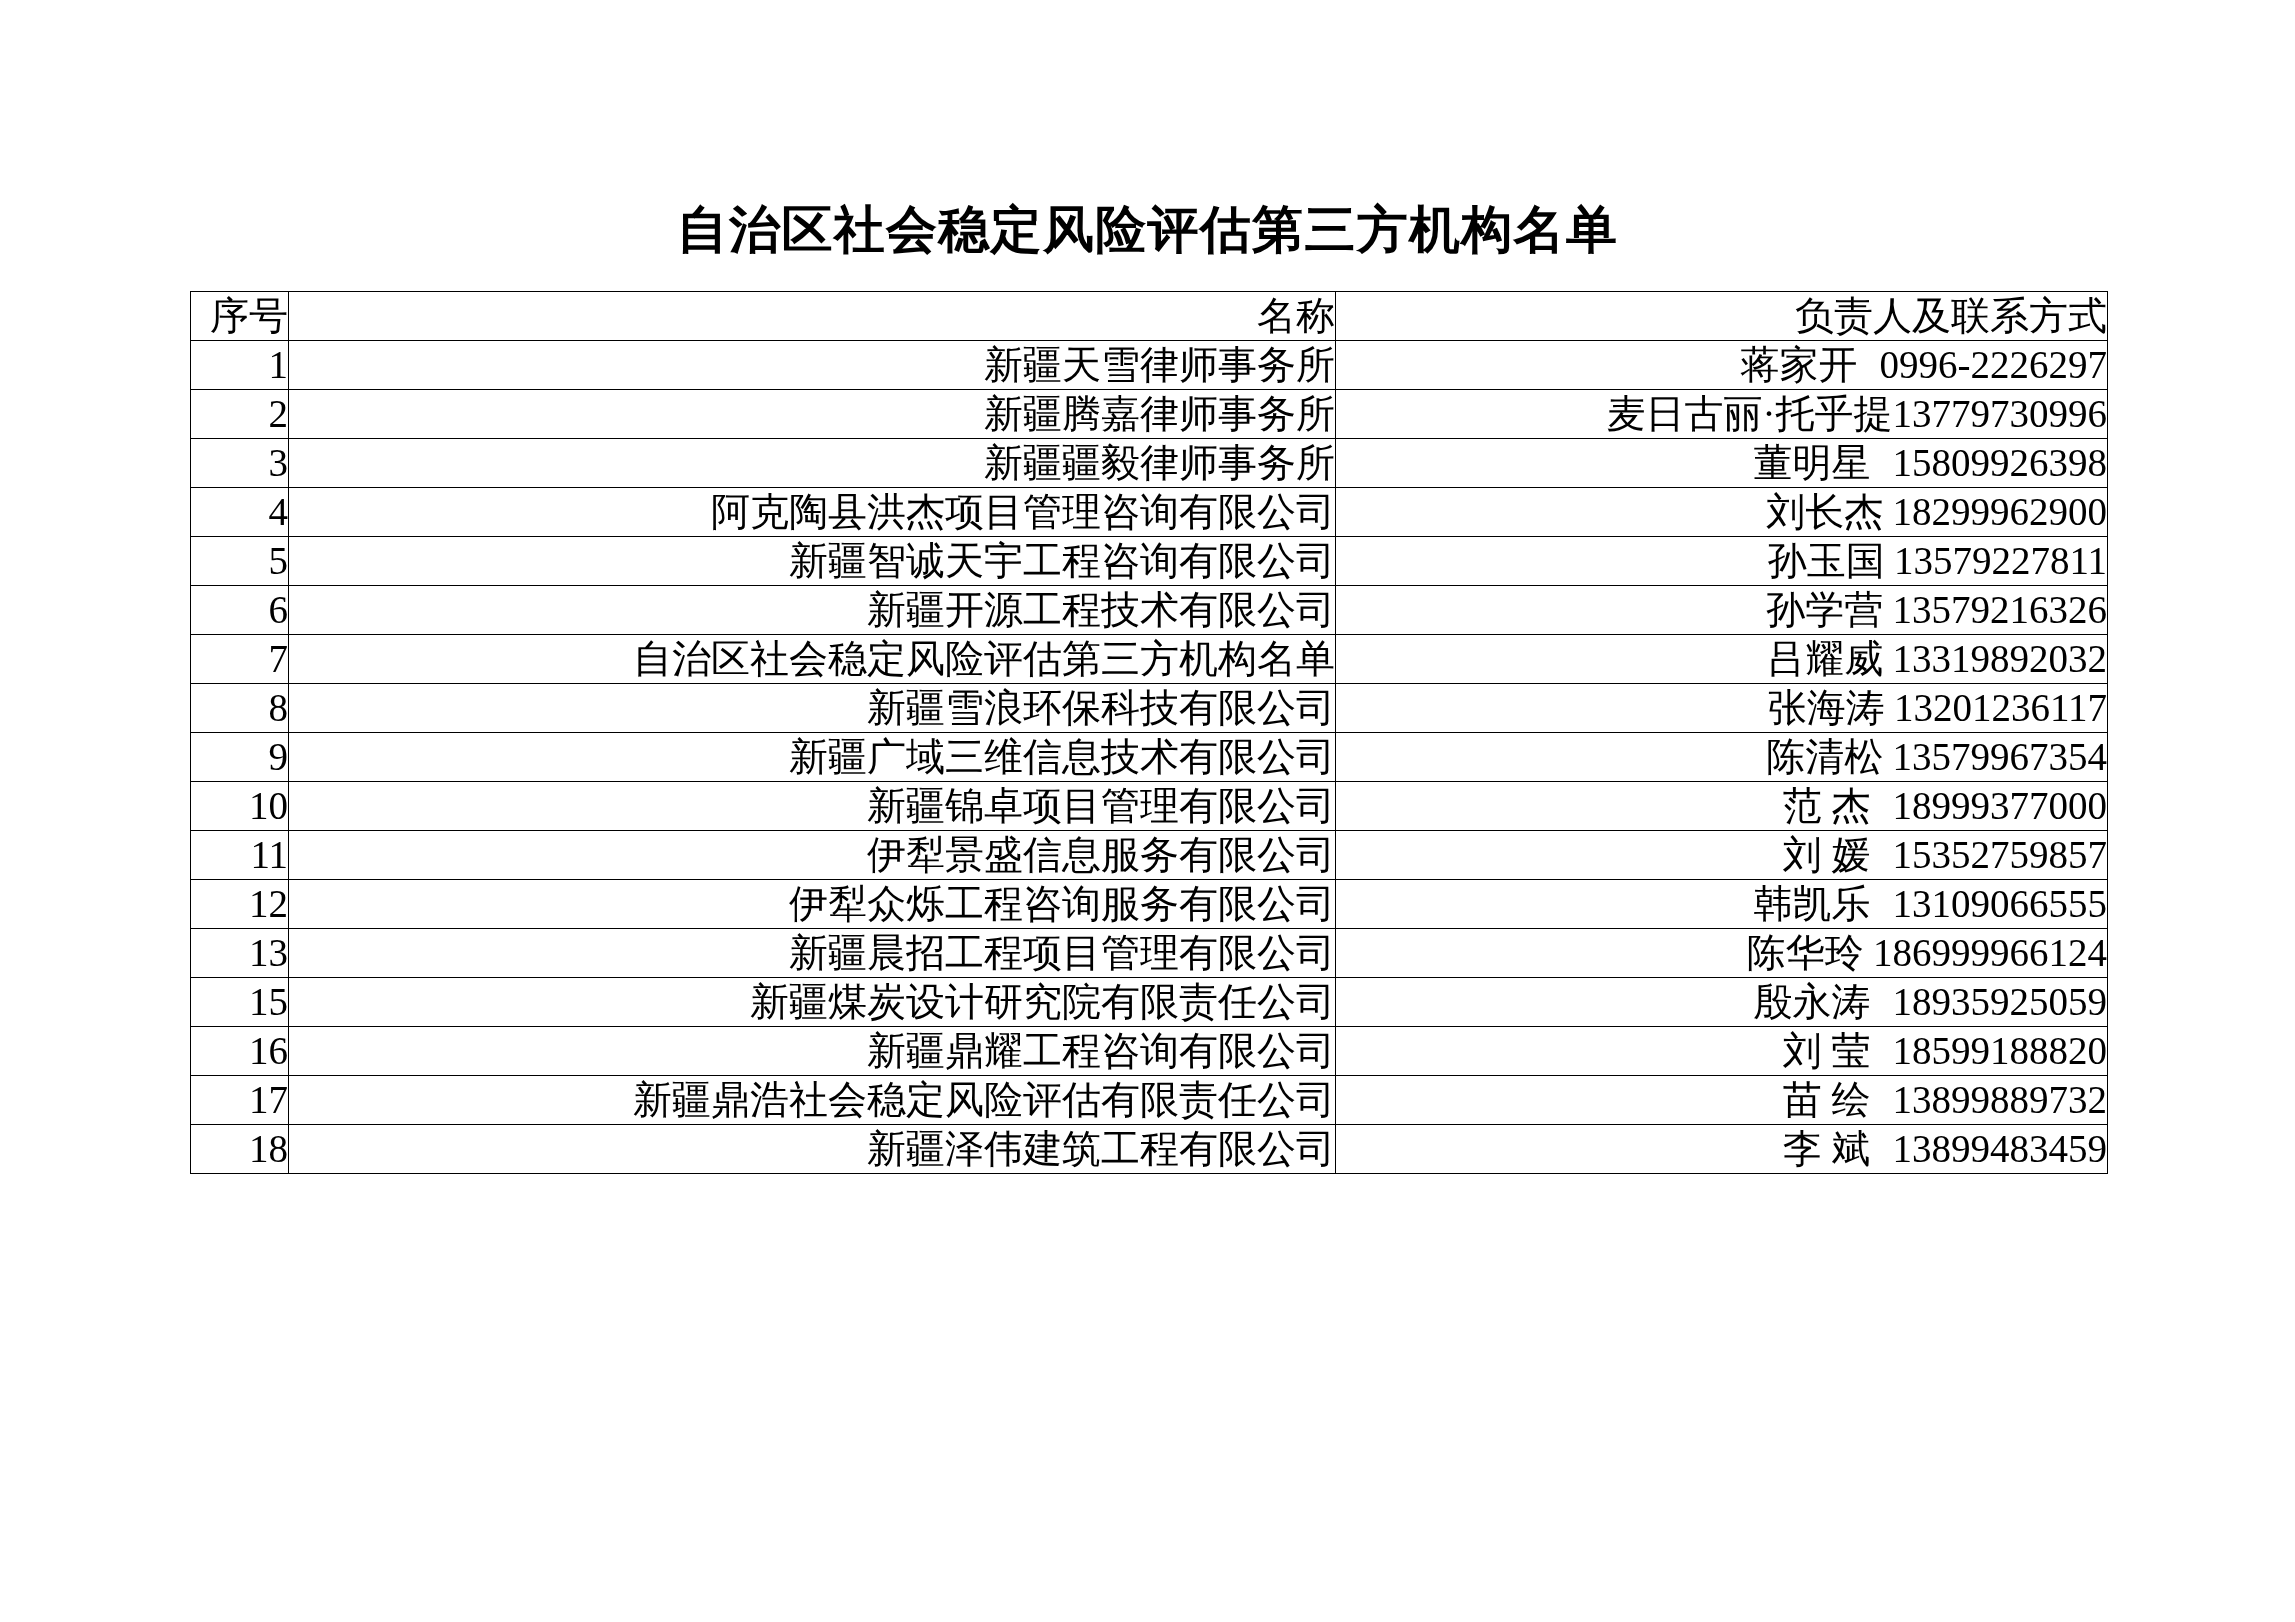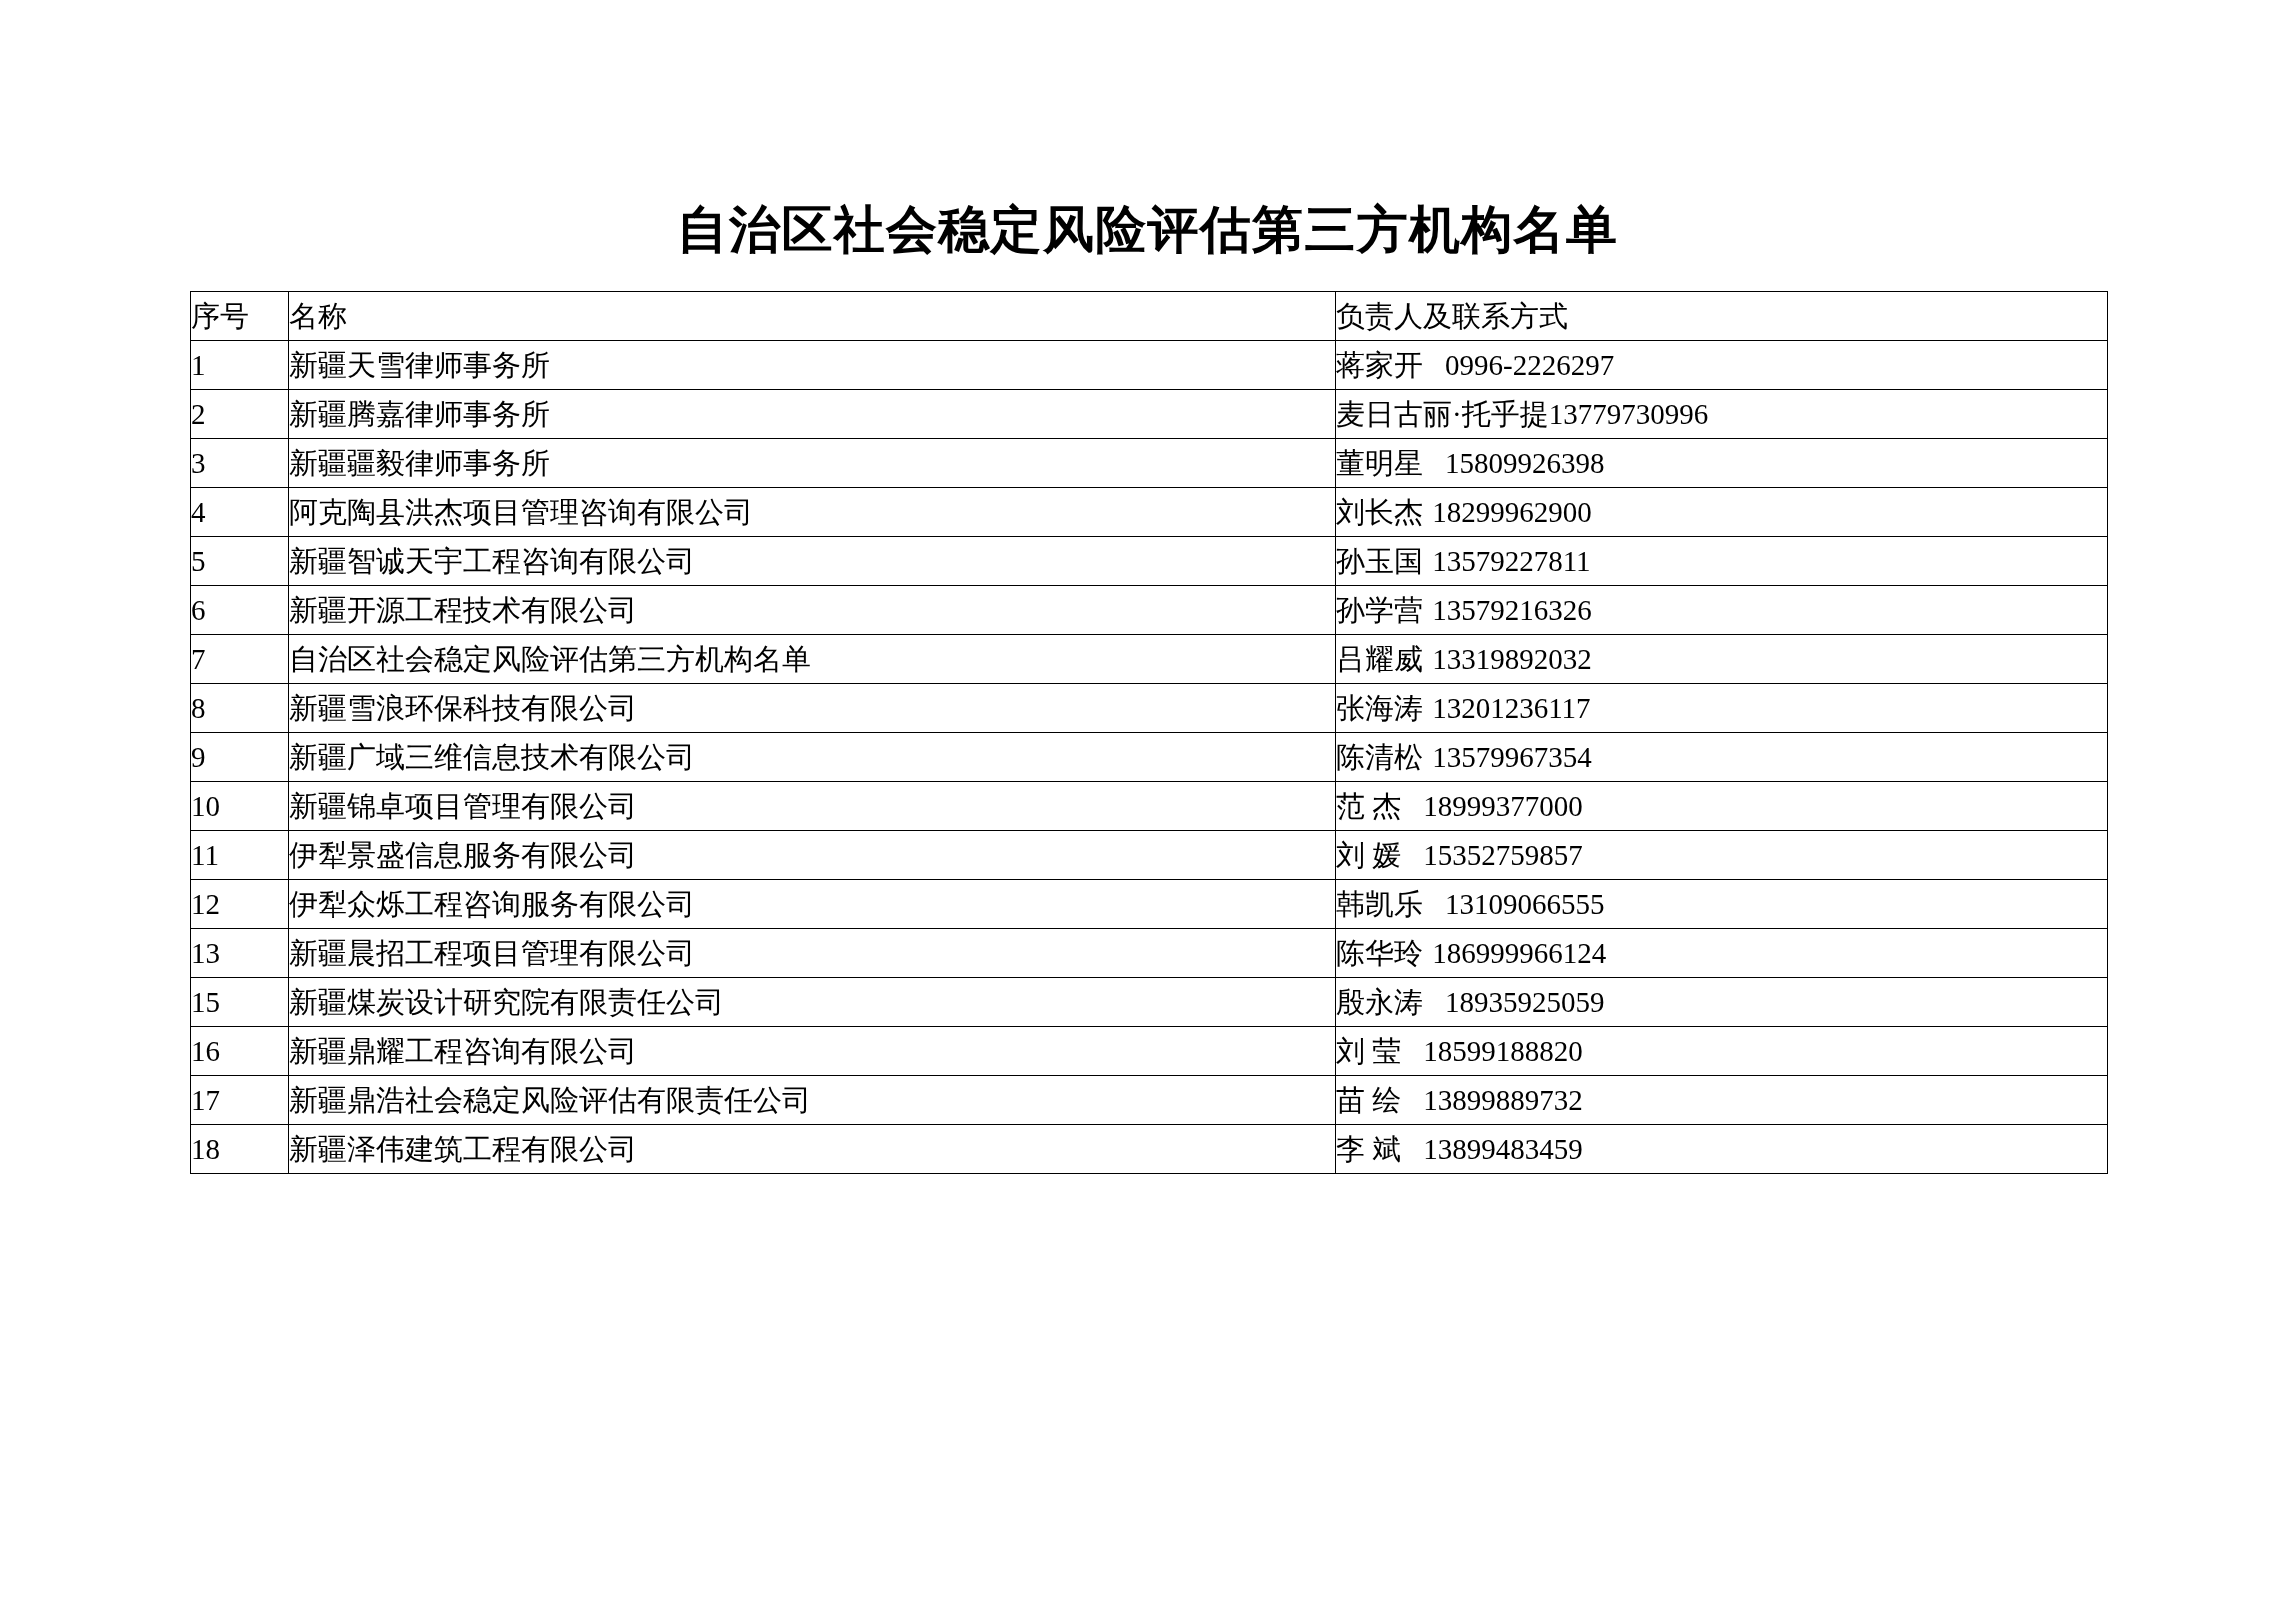--- a/index.html
+++ b/index.html
@@ -40,22 +40,22 @@
   table.main-table {
     border-collapse: collapse;
     table-layout: fixed;
     width: 1917px;
   }
   table.main-table td, table.main-table th {
     border: 1.3px solid #000000;
     padding: 0;
     height: 48px;
     vertical-align: middle;
-    text-align: left;
-    font-size: 29px;
+    text-align: right;
+    font-size: 39px;
     font-weight: normal;
     font-family: "Liberation Serif", "DejaVu Serif", serif;
     line-height: 1.05;
   }
   table.main-table thead th {
     height: 48px;
     font-weight: normal;
   }
   .col-index { width: 98px; }
   .col-name  { width: 1047px; }

